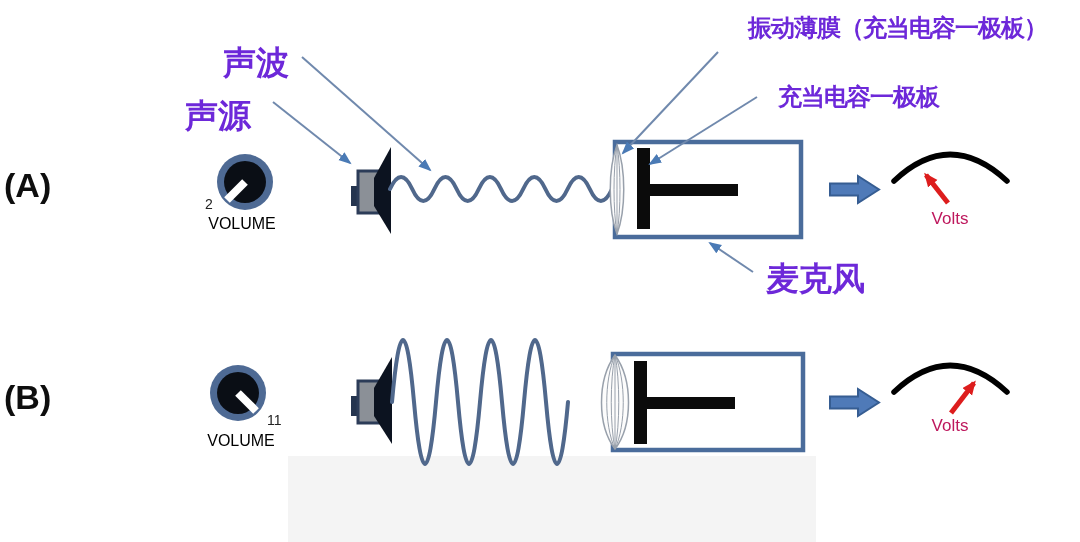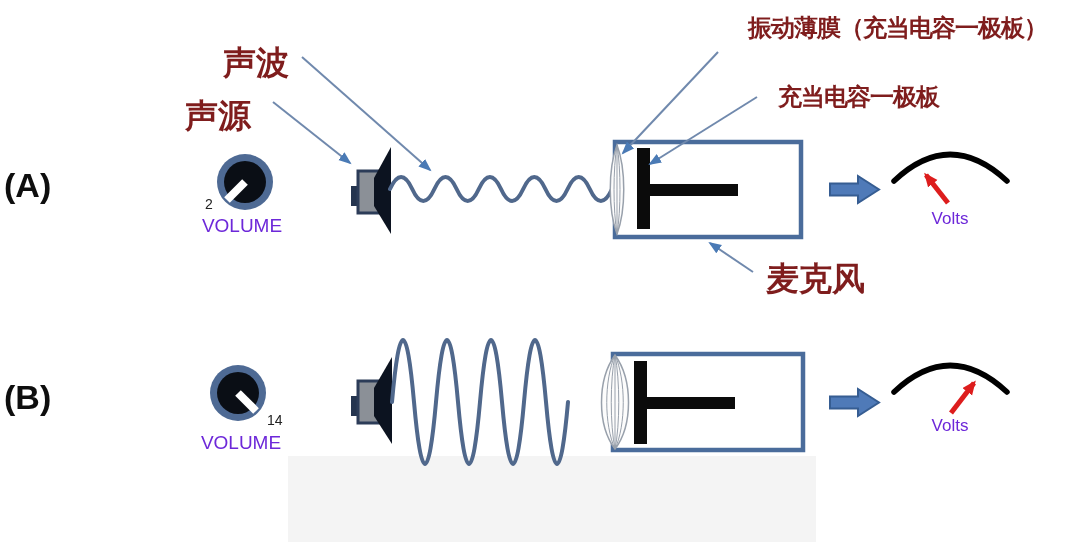--- a/index.html
+++ b/index.html
@@ -1,28 +1,28 @@
 <!DOCTYPE html>
 <html><head>
 <meta charset="utf-8">
 <style>
   html,body{margin:0;padding:0;background:#fff;}
   #stage{
     position:relative;width:1080px;height:542px;background:#ffffff;overflow:hidden;
     font-family:"Liberation Sans","DejaVu Sans",sans-serif;color:#161616;
   }
   #diagram-svg{position:absolute;left:0;top:0;}
-  .lbl{position:absolute;white-space:nowrap;color:#7f1d1d;}
+  .lbl{position:absolute;white-space:nowrap;color:#6d28d9;}
   .lbl.cjk{font-weight:bold;}
   .row-letter{font-size:34px;font-weight:bold;color:#0e0e0e;}
   .cjk-lg{font-size:33px;letter-spacing:0px;}
   .cjk-md{font-size:24px;letter-spacing:-1px;}
   .vol-num{font-size:14px;color:#222;}
-  .vol-cap{font-size:19px;color:#6d28d9;width:86px;text-align:center;}
-  .volts{font-size:17px;color:#6d28d9;width:64px;text-align:center;}
+  .vol-cap{font-size:16px;color:#000000;width:86px;text-align:center;}
+  .volts{font-size:17px;color:#be185d;width:64px;text-align:center;}
 </style>
 </head>
 <body>
 
 <div id="stage">
 
   <svg id="diagram-svg" width="1080" height="542" viewBox="0 0 1080 542">
     <defs>
       <marker id="blueHead" markerUnits="userSpaceOnUse" markerWidth="14" markerHeight="12" refX="11" refY="5" orient="auto">
         <path d="M0,0 L13,5 L0,10 Z" fill="#4a7ab5"></path>
@@ -131,19 +131,19 @@
   <div class="lbl cjk cjk-lg" style="left:223px;top:41px;">声波</div>
   <div class="lbl cjk cjk-lg" style="left:185px;top:94px;text-align:right;">声源</div>
 
   <div class="lbl cjk cjk-md" style="left:748px;top:12px;">振动薄膜（充当电容一极板）</div>
   <div class="lbl cjk cjk-md" style="left:778px;top:81px;">充当电容一极板</div>
   <div class="lbl cjk cjk-lg" style="left:766px;top:257px;text-align:right;">麦克风</div>
 
   <div class="lbl vol-num" style="left:205px;top:196px;">2</div>
   <div class="lbl vol-cap" style="left:199px;top:215px;">VOLUME</div>
 
-  <div class="lbl vol-num" style="left:267px;top:412px;">14</div>
+  <div class="lbl vol-num" style="left:267px;top:412px;">11</div>
   <div class="lbl vol-cap" style="left:198px;top:432px;">VOLUME</div>
 
   <div class="lbl volts" style="left:918px;top:209px;">Volts</div>
   <div class="lbl volts" style="left:918px;top:416px;">Volts</div>
 
 </div>
 
 </body></html>

